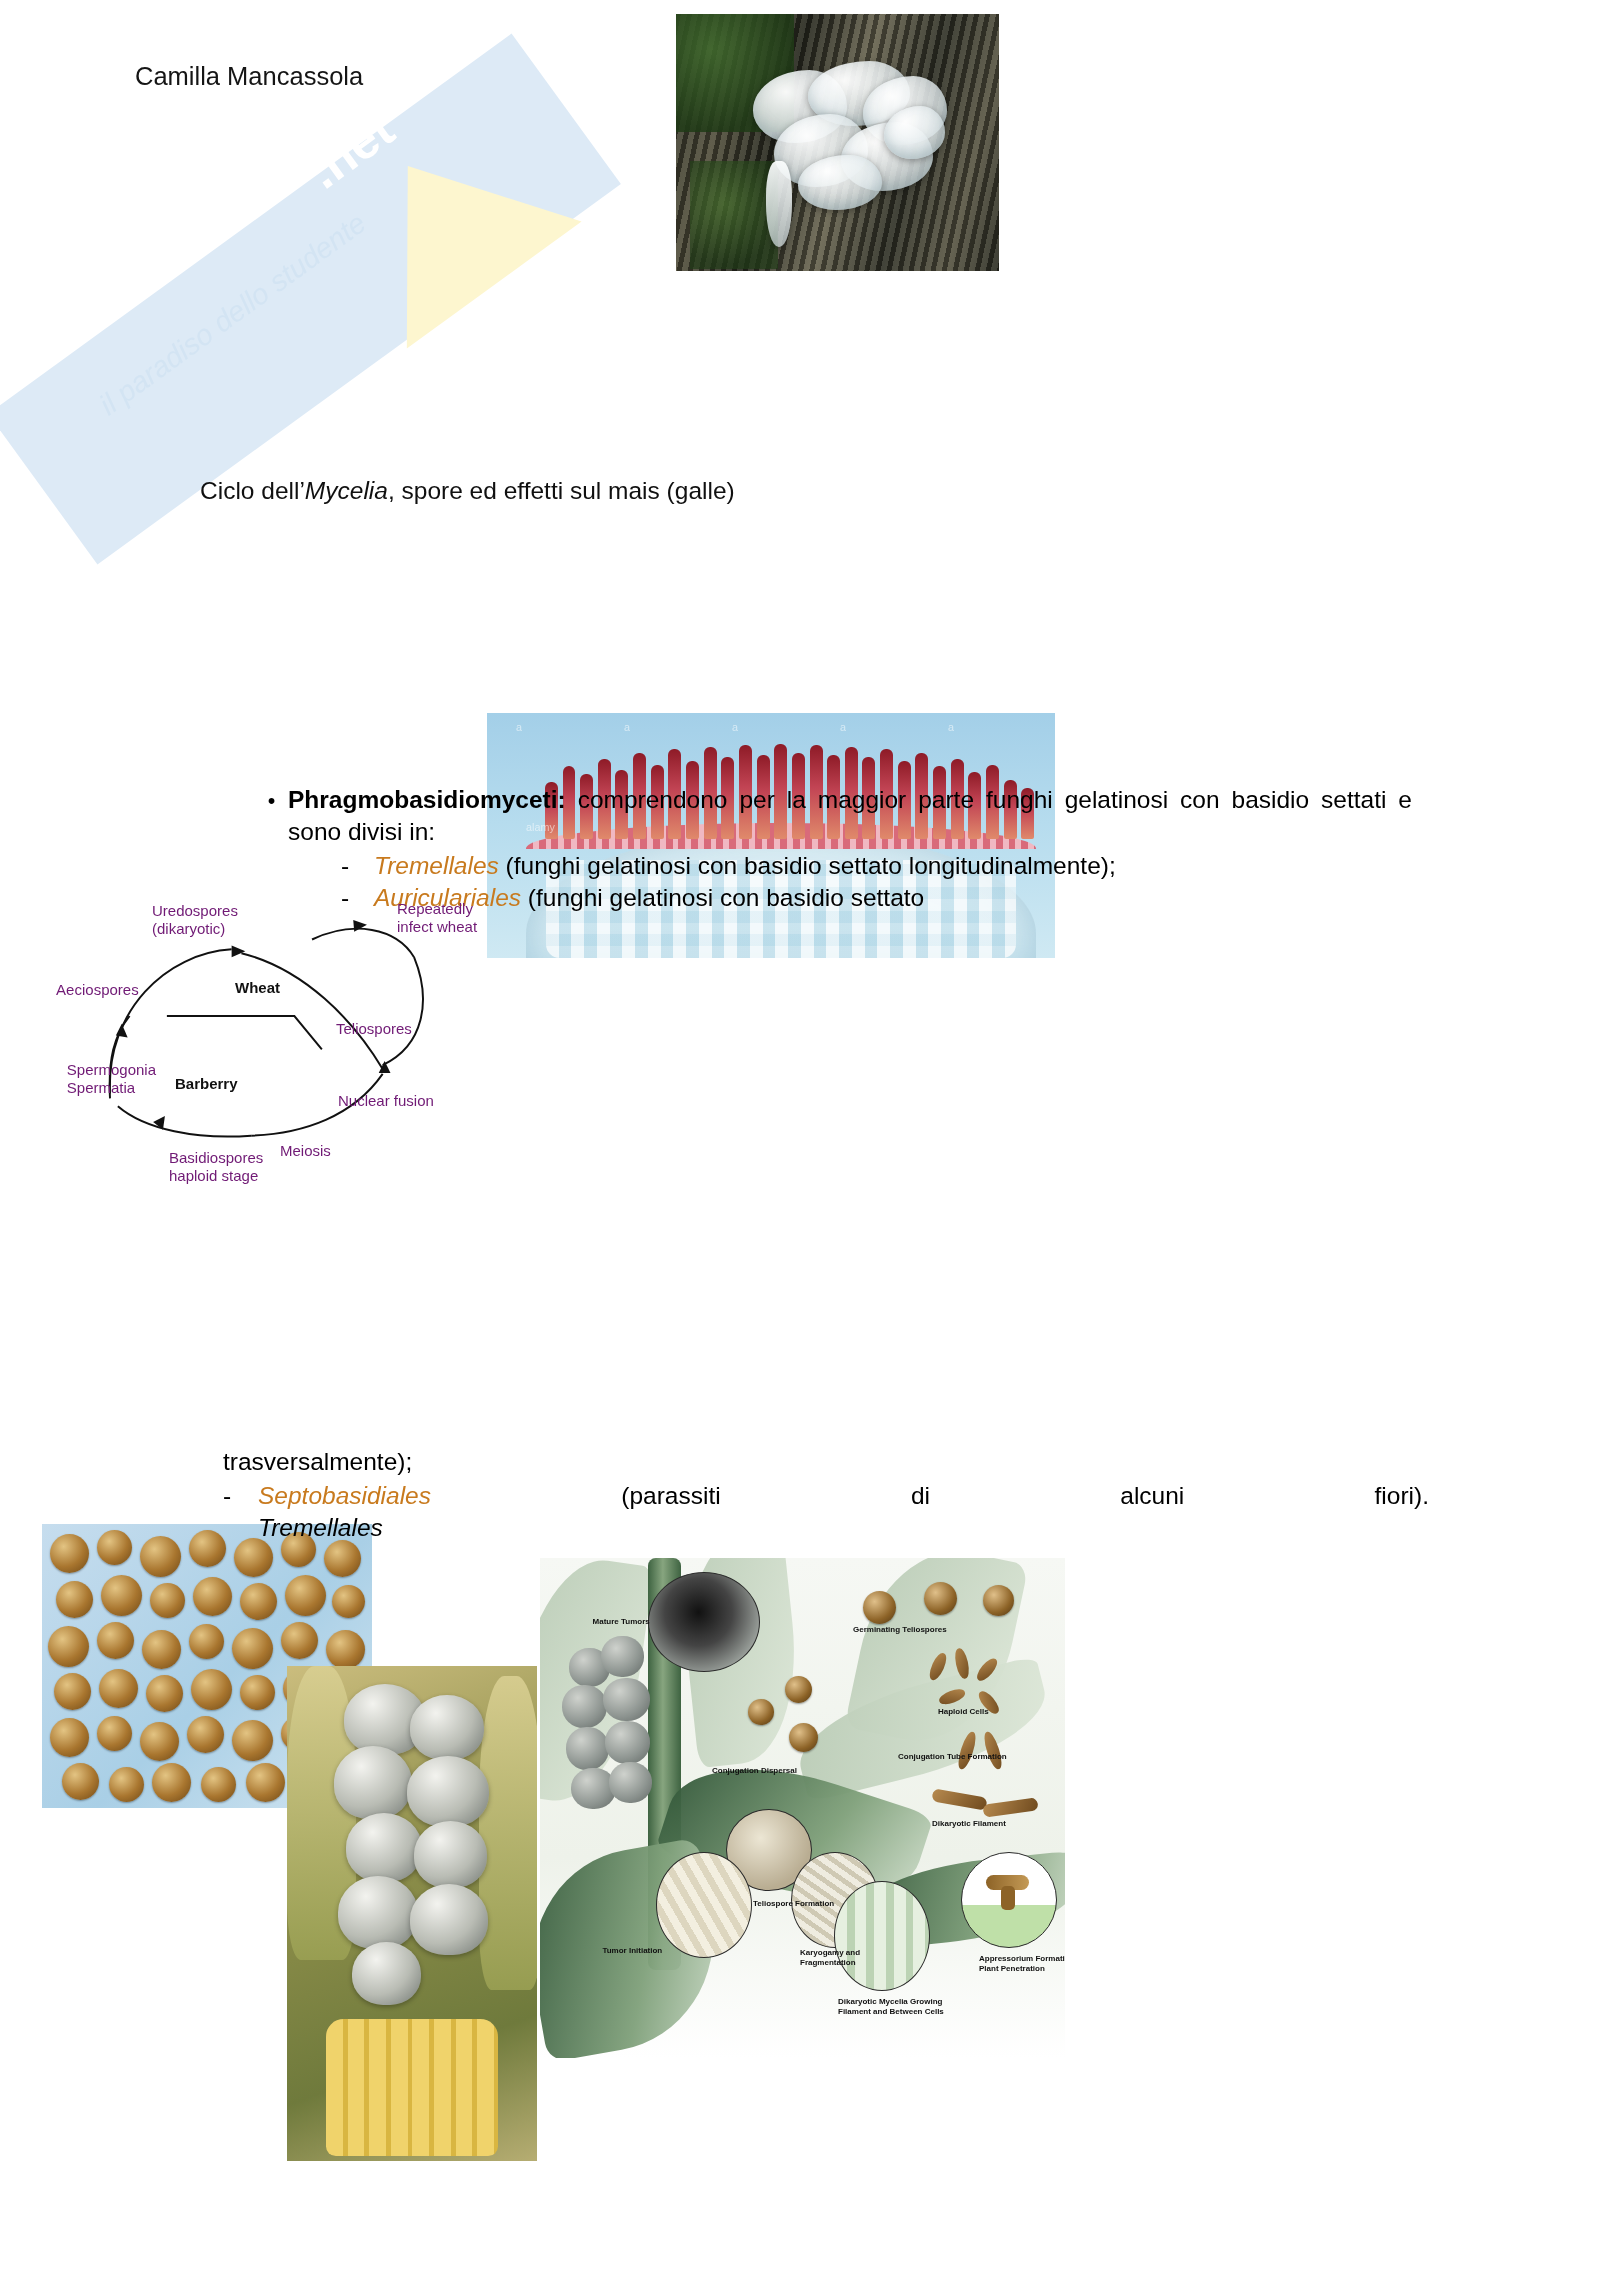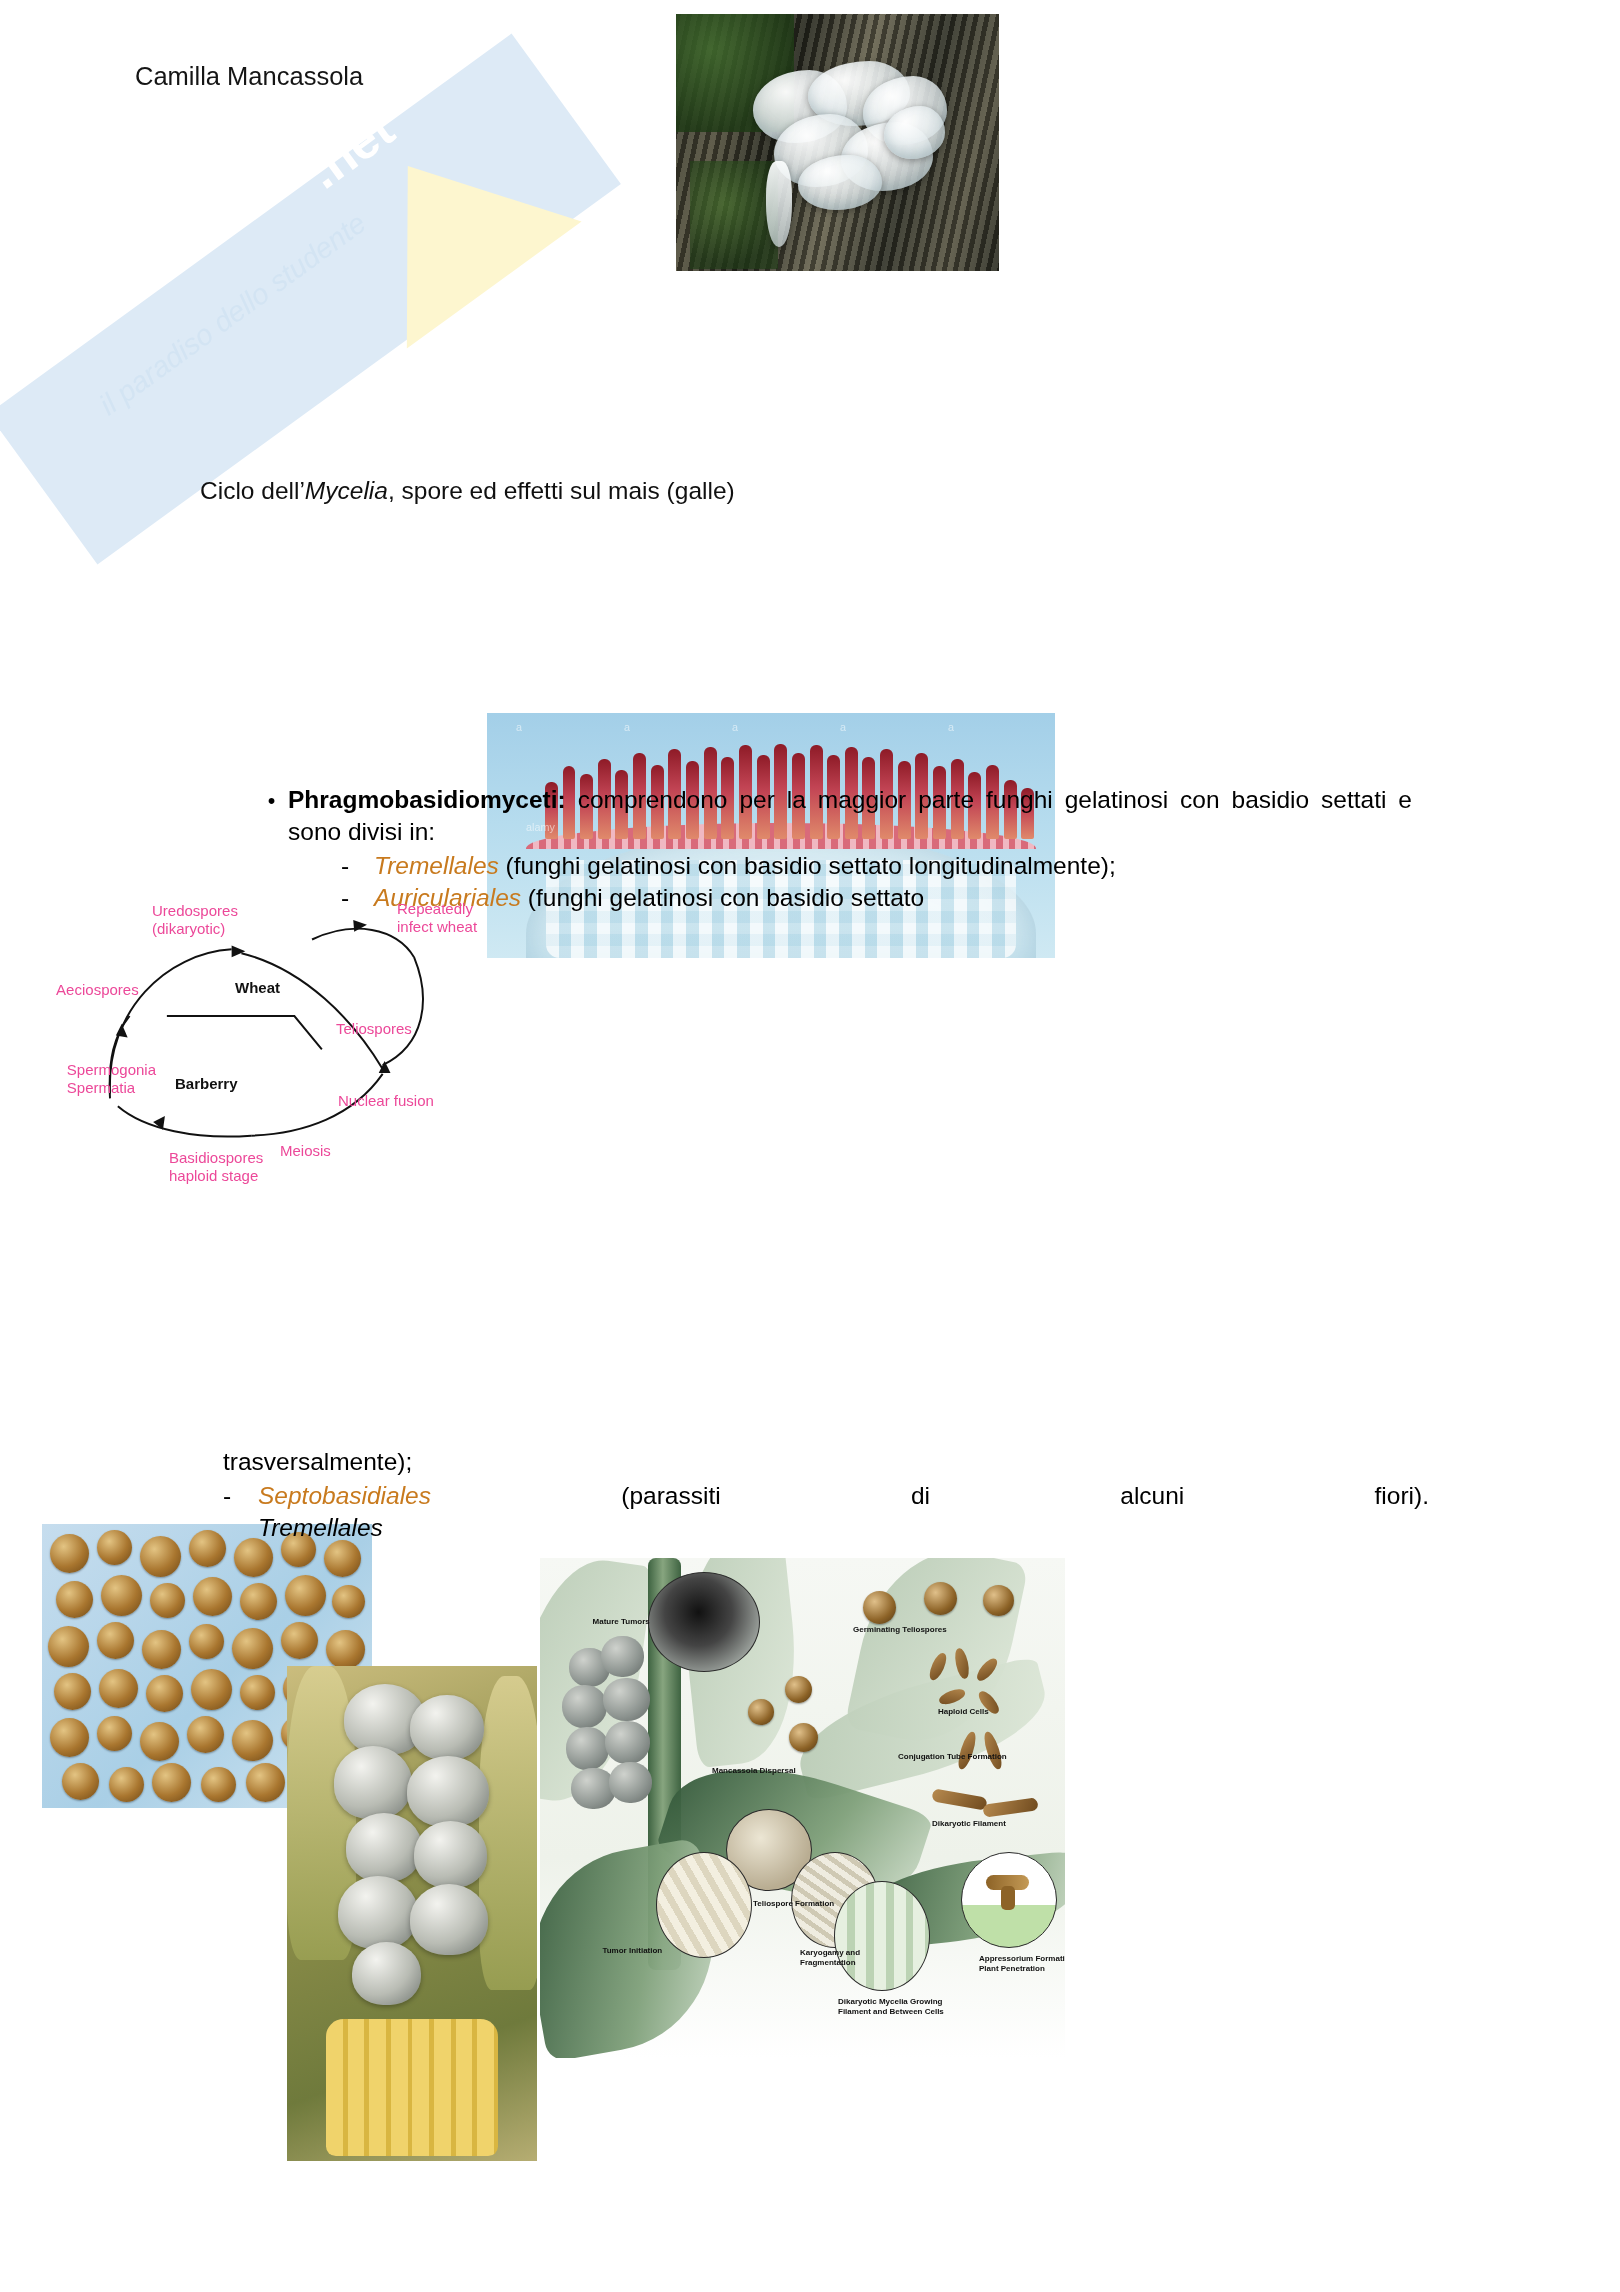--- a/index.html
+++ b/index.html
@@ -72,21 +72,21 @@
   .lower-line1{margin-left:0;}
   .lower-row{display:flex;align-items:flex-start;margin-top:2px;}
   .lower-dash{width:35px;flex:0 0 35px;}
   .lower-main{flex:1;}
   .spread{display:flex;justify-content:space-between;}
   .ital{font-style:italic;}
 
   
   .rust{position:absolute;left:59px;top:863px;width:461px;height:353px;z-index:3;}
   .rust svg{position:absolute;inset:0;}
-  .rust-lbl{position:absolute;font-size:15px;color:#ec4899;line-height:1.18;}
+  .rust-lbl{position:absolute;font-size:15px;color:#701a75;line-height:1.18;}
   .rust-lbl.bold{font-weight:700;color:#111;}
 
   
   .micro-blue{position:absolute;left:487px;top:713px;width:568px;height:245px;
     overflow:hidden;z-index:2;background:#a9d2e8;}
   .mb-sky{position:absolute;inset:0;background:linear-gradient(180deg,#a3cfe8 0%,#b6dcee 45%,#cfe9f3 100%);}
   .mb-tissue{position:absolute;left:39px;top:118px;width:510px;height:147px;
     border-radius:50% 50% 0 0/70% 70% 0 0;
     background:linear-gradient(180deg,#dff0f6,#cbe6f0);
     box-shadow:inset 0 0 39px rgba(120,170,195,.5);}
@@ -408,21 +408,21 @@
         background:repeating-linear-gradient(35deg,#efece0 0 5.9px,#cfc9b4 5.9px 10.8px);"></div>
     <div class="circ" style="left:294px;top:323px;width:94px;height:108px;
         background:repeating-linear-gradient(90deg,#e6f0e0 0 11.8px,#bcd3b4 11.8px 19.6px),repeating-linear-gradient(0deg,#e6f0e0 0 11.8px,#bcd3b4 11.8px 19.6px);"></div>
     <div class="circ" style="left:421px;top:294px;width:94px;height:94px;
         background:linear-gradient(180deg,#ffffff 55%,#bfe0a8 55%);">
       <div style="position:absolute;left:23.5px;top:21.6px;width:43px;height:15.7px;border-radius:7.8px;background:linear-gradient(90deg,#8d6327,#c49a56);"></div>
       <div style="position:absolute;left:39px;top:33px;width:13.7px;height:23.5px;border-radius:4.9px;background:#8d6327;"></div>
     </div>
 
     <div class="uc-lbl dark" style="left:17.6px;top:59px;">Mature Tumors</div>
-    <div class="uc-lbl dark" style="left:137px;top:208px;">Mancassola Dispersal</div>
+    <div class="uc-lbl dark" style="left:137px;top:208px;">Conjugation Dispersal</div>
     <div class="uc-lbl dark" style="left:278px;top:67px;">Germinating Teliospores</div>
     <div class="uc-lbl dark" style="left:363px;top:149px;">Haploid Cells</div>
     <div class="uc-lbl dark" style="left:323px;top:194px;">Conjugation Tube Formation</div>
     <div class="uc-lbl dark" style="left:357px;top:261px;">Dikaryotic Filament</div>
     <div class="uc-lbl dark" style="left:27.4px;top:388px;">Tumor Initiation</div>
     <div class="uc-lbl dark" style="left:178px;top:341px;">Teliospore Formation</div>
     <div class="uc-lbl dark" style="left:225px;top:390px;width:78px;">Karyogamy and Fragmentation</div>
     <div class="uc-lbl dark" style="left:263px;top:439px;width:127px;">Dikaryotic Mycelia Growing Filament and Between Cells</div>
     <div class="uc-lbl dark" style="left:404px;top:396px;width:118px;">Appressorium Formation and Plant Penetration</div>
   </div>

